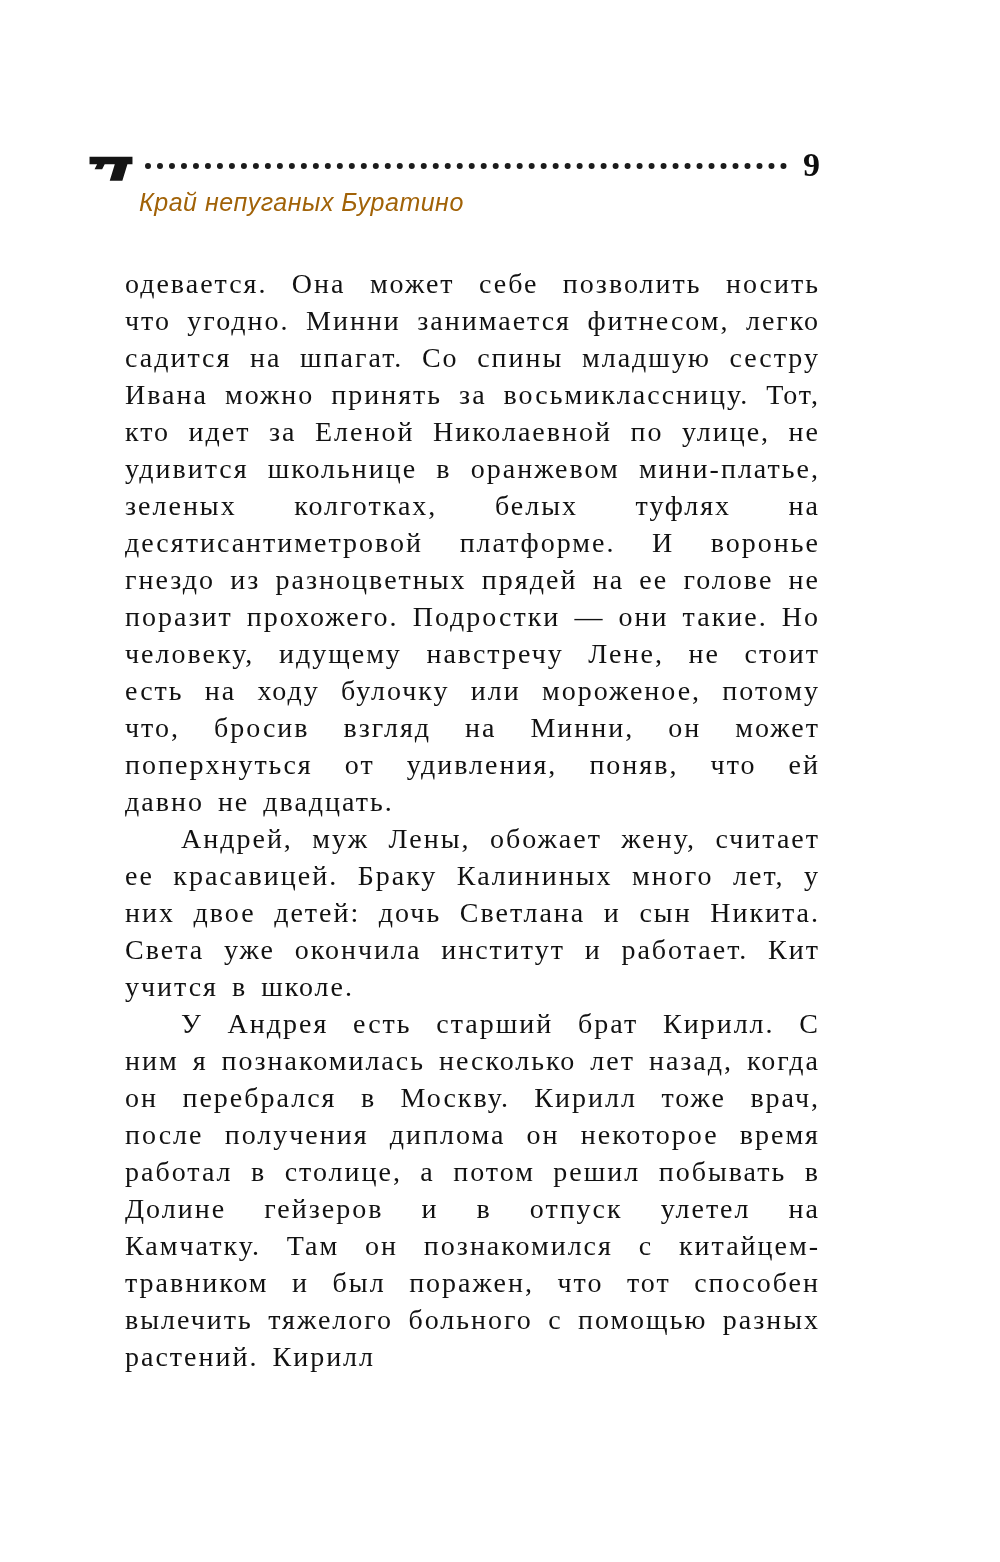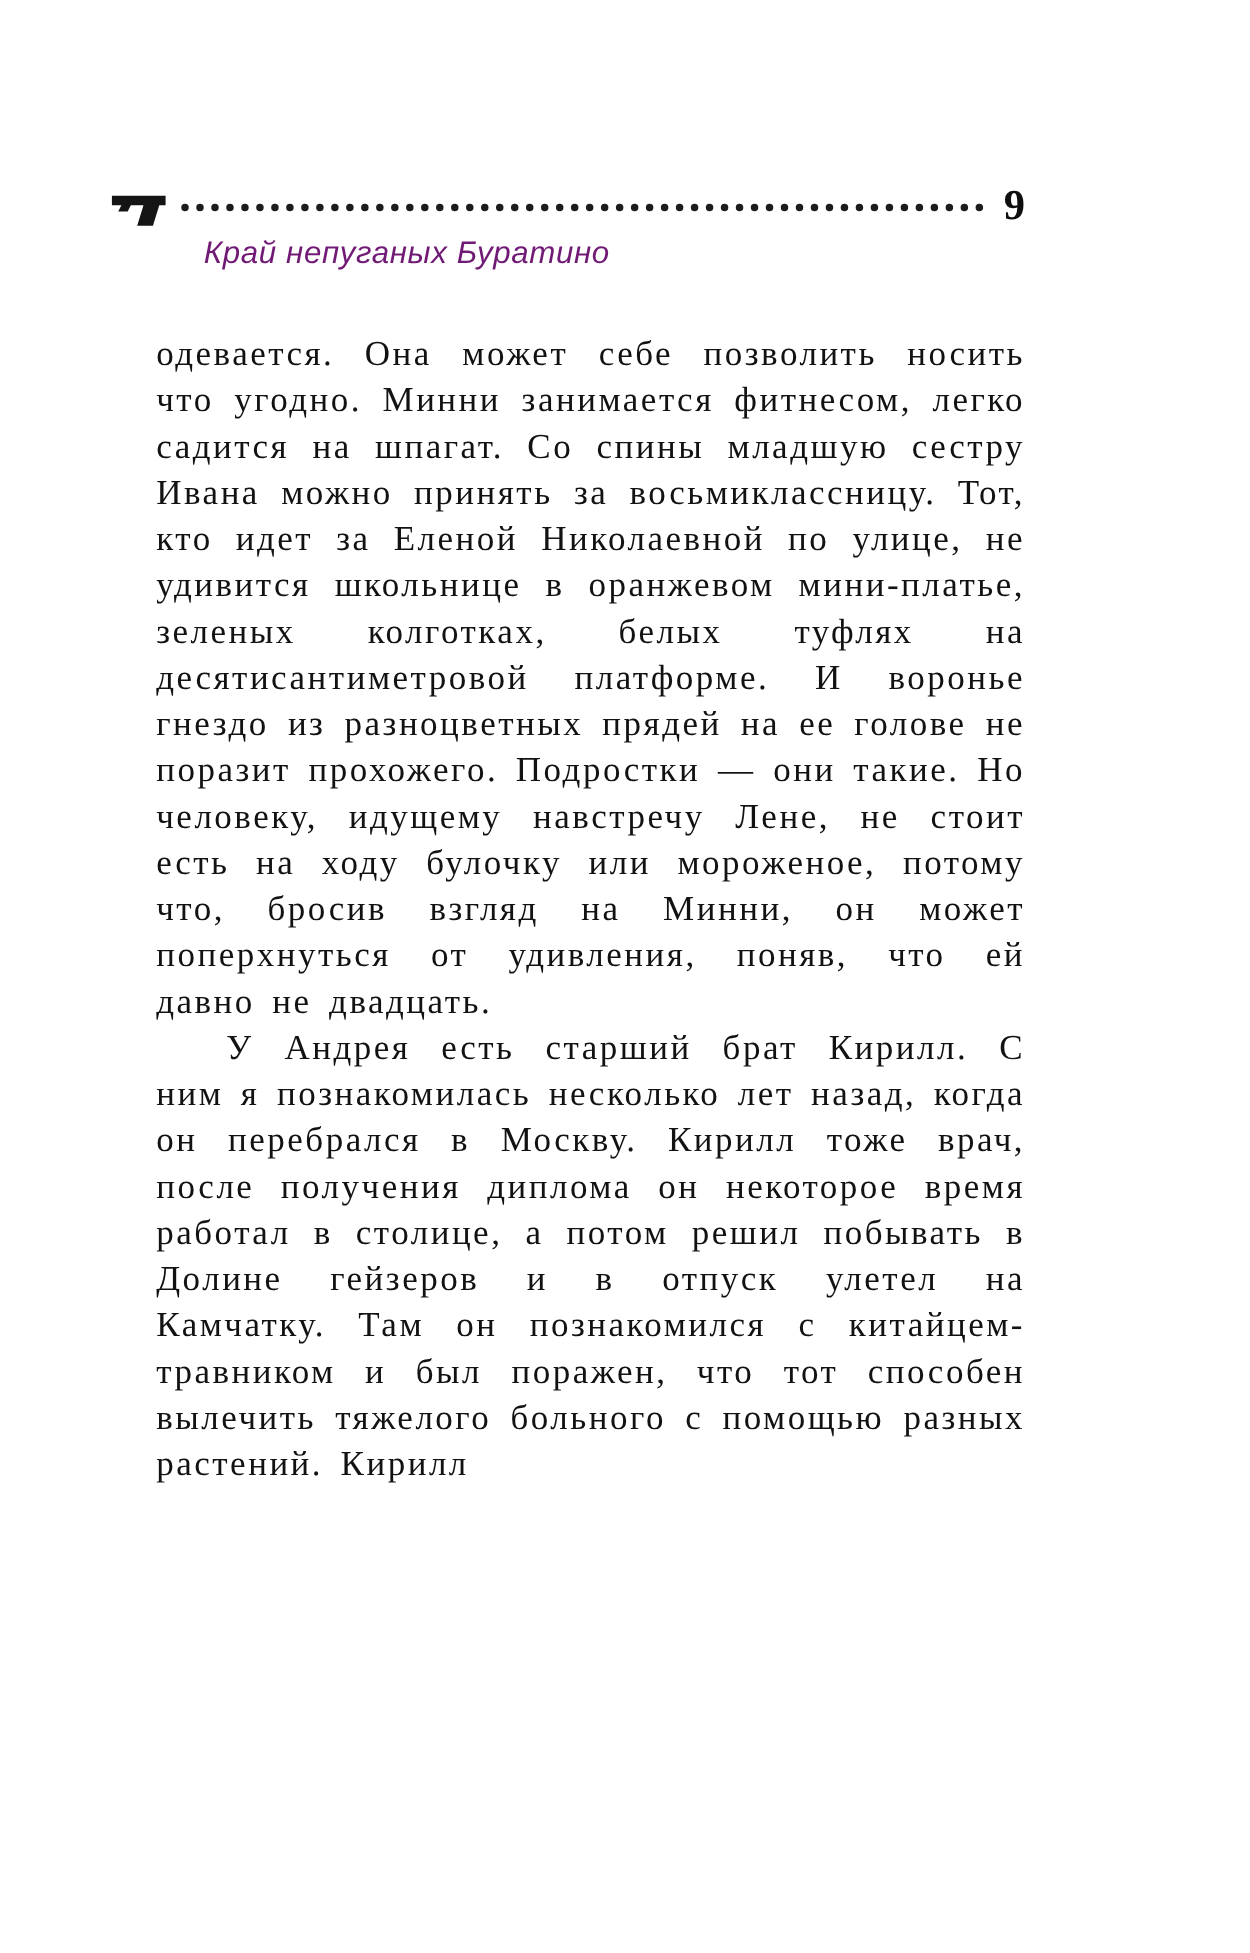--- a/index.html
+++ b/index.html
@@ -41,25 +41,25 @@
   .pagenum {
     flex: 0 0 auto;
     margin-left: 16px;
     font-size: 34px;
     font-weight: bold;
     line-height: 1;
     color: #0e0e0e;
   }
   .running-title {
     margin-top: 6px;
-    margin-left: 76px;
+    margin-left: 52px;
     font-family: "Liberation Sans", sans-serif;
     font-style: italic;
     font-size: 25px;
-    color: #701a75;
+    color: #a16207;
     letter-spacing: 0.5px;
   }
   
   .body-text {
     margin-top: 48px;
   }
   .para {
     margin: 0;
     font-size: 28px;
     line-height: 37px;
@@ -85,16 +85,17 @@
         </svg>
       </span>
       <span class="dots"></span>
       <span class="pagenum">9</span>
     </div>
     <div class="running-title">Край непуганых Буратино</div>
   </header>
 
   <main class="body-text">
     <p class="para">одевается. Она может себе позволить носить что угодно. Минни занимается фитнесом, легко садится на шпагат. Со спины младшую сестру Ивана можно принять за восьмиклассницу. Тот, кто идет за Еленой Николаевной по улице, не удивится школьнице в оранжевом мини-платье, зеленых колготках, белых туфлях на десятисантиметровой платформе. И воронье гнездо из разноцветных прядей на ее голове не поразит прохожего. Подростки — они такие. Но человеку, идущему навстречу Лене, не стоит есть на ходу булочку или мороженое, потому что, бросив взгляд на Минни, он может поперхнуться от удивления, поняв, что ей давно не двадцать.</p>
+    <p class="para indent">Андрей, муж Лены, обожает жену, считает ее красавицей. Браку Калининых много лет, у них двое детей: дочь Светлана и сын Никита. Света уже окончила институт и работает. Кит учится в школе.</p>
     <p class="para indent">У Андрея есть старший брат Кирилл. С ним я познакомилась несколько лет назад, когда он перебрался в Москву. Кирилл тоже врач, после получения диплома он некоторое время работал в столице, а потом решил побывать в Долине гейзеров и в отпуск улетел на Камчатку. Там он познакомился с китайцем-травником и был поражен, что тот способен вылечить тяжелого больного с помощью разных растений. Кирилл</p>
   </main>
 
 </div>
 
 </body></html>

